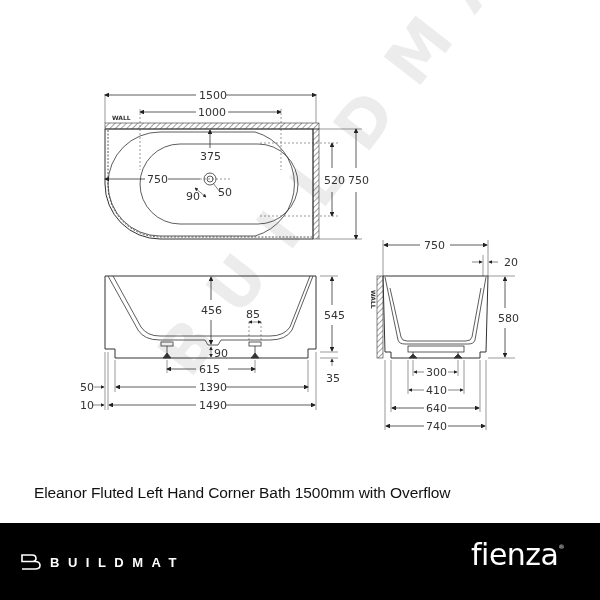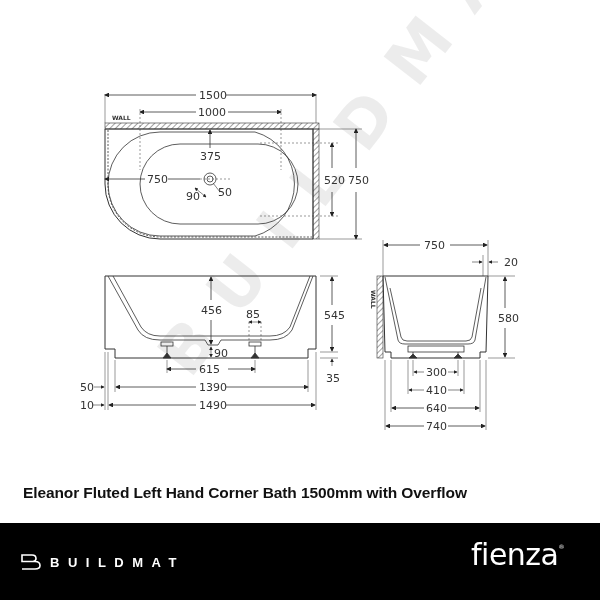--- a/index.html
+++ b/index.html
@@ -1,21 +1,21 @@
 <!DOCTYPE html>
 <html><head>
 <meta charset="utf-8">
 <style>
   html, body { margin: 0; padding: 0; }
   body { width: 600px; height: 600px; background: #ffffff; position: relative; overflow: hidden; font-family: "Liberation Sans", sans-serif; }
   #drawing { position: absolute; left: 0; top: 0; width: 600px; height: 470px; }
   #drawing text { font-family: "DejaVu Sans", sans-serif; fill: #333; }
   .dim { font-size: 11px; }
   .small { font-size: 6px; font-weight: bold; }
-  .title { position: absolute; left: 23px; top: 484px; font-size: 15.5px; font-weight: bold; color: #111; letter-spacing: -0.1px; white-space: nowrap; font-family: "Liberation Sans", sans-serif; }
+  .title { position: absolute; left: 34px; top: 484px; font-size: 15.5px; font-weight: normal; color: #111; letter-spacing: -0.1px; white-space: nowrap; font-family: "Liberation Sans", sans-serif; }
   .footer { position: absolute; left: 0; top: 523px; width: 600px; height: 77px; background: #000; }
   .bm-logo { position: absolute; left: 20px; top: 553px; display: flex; align-items: center; }
   .bm-text { color: #fff; font-size: 13px; font-weight: bold; letter-spacing: 8.5px; margin-left: 8px; font-family: "Liberation Sans", sans-serif; }
   .fienza { position: absolute; left: 471px; top: 537px; color: #fff; font-size: 30px; font-family: "DejaVu Sans", sans-serif; letter-spacing: -0.5px; }
   .fienza sup { font-size: 6px; vertical-align: top; position: relative; top: 6px; }
 </style>
 </head>
 <body>
 
 <svg id="drawing" width="600" height="470" viewBox="0 0 600 470" xmlns="http://www.w3.org/2000/svg">

